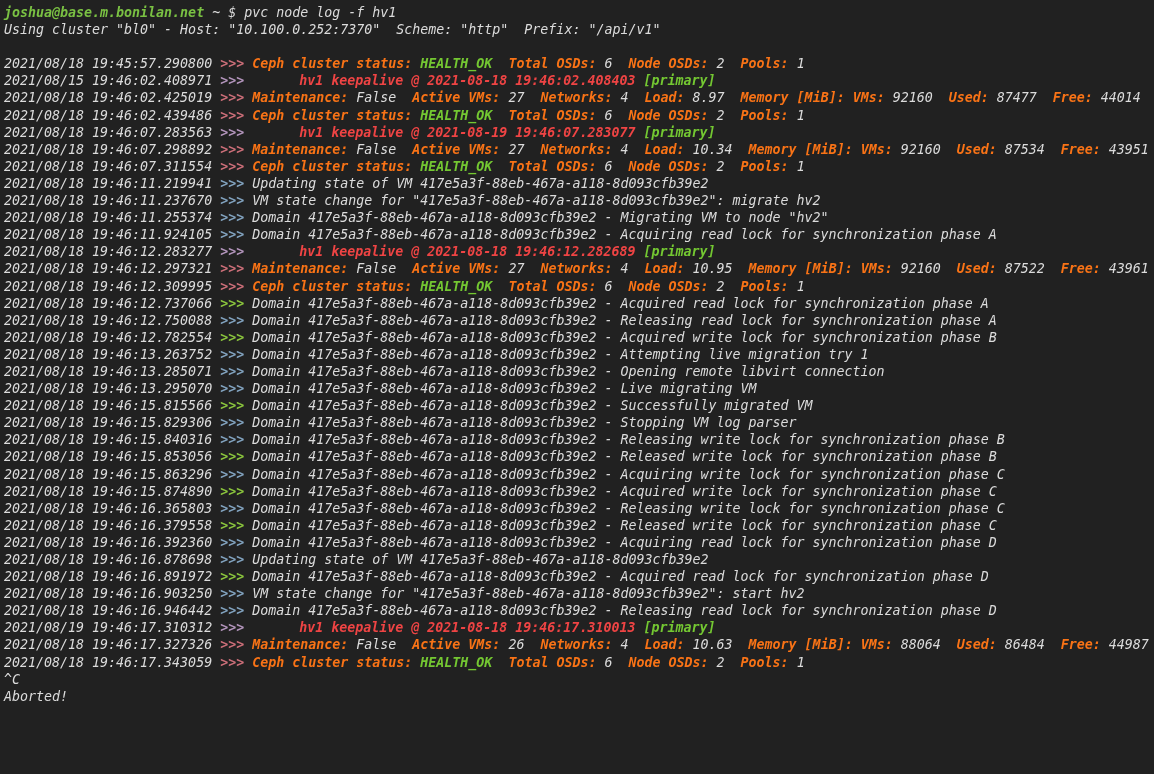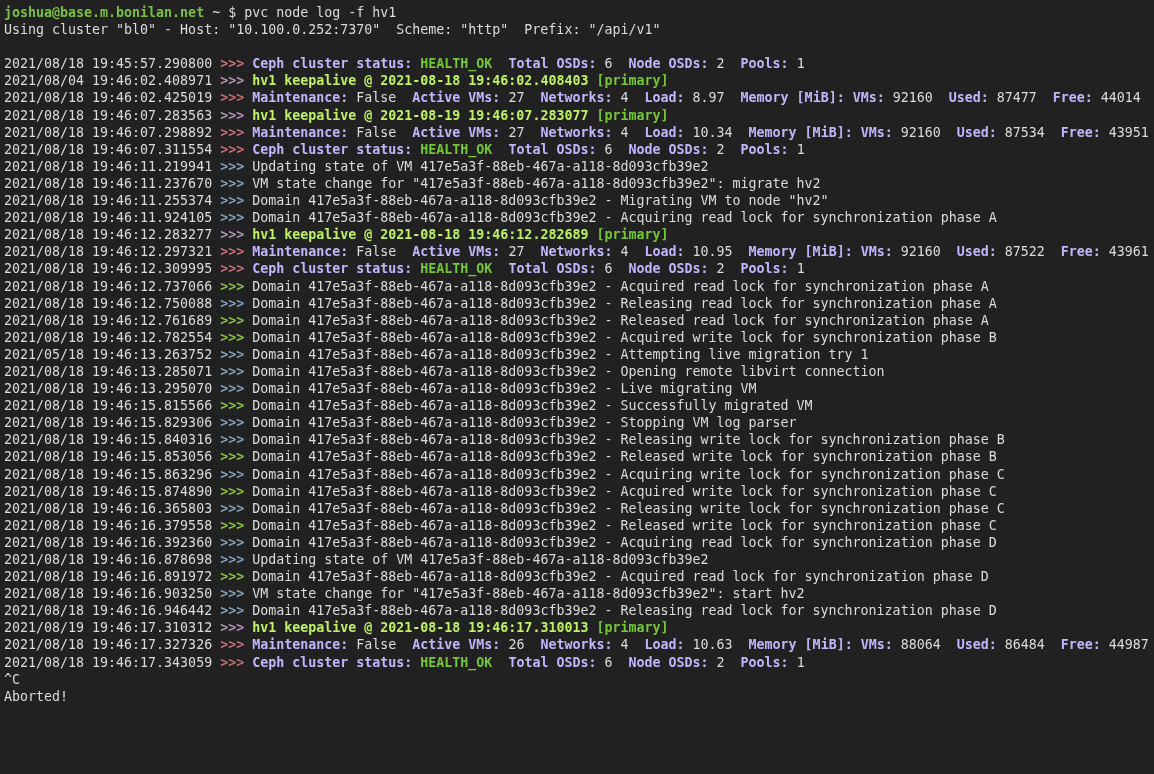--- a/index.html
+++ b/index.html
@@ -4,58 +4,58 @@
 <style>
   * { margin:0; padding:0; box-sizing:border-box; }
   html,body { width:1154px; height:774px; overflow:hidden; }
   body {
     background:#212121;
     font-family:"DejaVu Sans Mono", monospace;
     font-size:13.3px;
     line-height:17.1px;
     color:#dcdcdc;
   }
-  .terminal { padding:4px 8px 0 4px; }
+  .terminal { padding:4px 8px 0 4px;font-style:italic; }
   .line { white-space:pre; height:17.1px; }
-  .b   { color:#c4b5fd; font-weight:bold; }
+  .b   { color:#f97316; font-weight:bold; }
   .gb  { color:#74c832; font-weight:bold;margin-top:48px; }   
-  .pb  { color:#bef264; font-weight:bold; }   
+  .pb  { color:#ef4444; font-weight:bold;margin-left:47px; }   
   .user{ color:#7ac143; font-weight:bold; }   
   .ts  { color:#dcdcdc; }
   .ar-red    { color:#cb6e78; font-weight:bold; }
   .ar-purple { color:#b294bb; font-weight:bold; }
   .ar-blue   { color:#81a2be; font-weight:bold; }
   .ar-green  { color:#8ac43d; font-weight:bold; }
 </style>
 </head>
 <body>
 
 <div class="terminal">
   <div class="line"><span class="user">joshua@base.m.bonilan.net</span><span class="ts"> ~ $ </span><span class="ts">pvc node log -f hv1</span></div>
   <div class="line">Using cluster "bl0" - Host: "10.100.0.252:7370"  Scheme: "http"  Prefix: "/api/v1"</div>
   <div class="line"></div>
   <div>
       <div class="line"><span class="ts">2021/08/18 19:45:57.290800 </span><span class="ar-red">&gt;&gt;&gt; </span><span class="b">Ceph cluster status: </span><span class="gb">HEALTH_OK</span><span>  </span><span class="b">Total OSDs:</span><span> 6  </span><span class="b">Node OSDs:</span><span> 2  </span><span class="b">Pools:</span><span> 1</span></div>
-      <div class="line"><span class="ts">2021/08/04 19:46:02.408971 </span><span class="ar-purple">&gt;&gt;&gt; </span><span class="pb">hv1 keepalive @ 2021-08-18 19:46:02.408403 </span><span class="gb">[primary]</span></div>
+      <div class="line"><span class="ts">2021/08/15 19:46:02.408971 </span><span class="ar-purple">&gt;&gt;&gt; </span><span class="pb">hv1 keepalive @ 2021-08-18 19:46:02.408403 </span><span class="gb">[primary]</span></div>
       <div class="line"><span class="ts">2021/08/18 19:46:02.425019 </span><span class="ar-red">&gt;&gt;&gt; </span><span class="b">Maintenance:</span><span> False  </span><span class="b">Active VMs:</span><span> 27  </span><span class="b">Networks:</span><span> 4  </span><span class="b">Load:</span><span> 8.97  </span><span class="b">Memory [MiB]: </span><span class="b">VMs:</span><span> 92160  </span><span class="b">Used:</span><span> 87477  </span><span class="b">Free:</span><span> 44014</span></div>
+      <div class="line"><span class="ts">2021/08/18 19:46:02.439486 </span><span class="ar-red">&gt;&gt;&gt; </span><span class="b">Ceph cluster status: </span><span class="gb">HEALTH_OK</span><span>  </span><span class="b">Total OSDs:</span><span> 6  </span><span class="b">Node OSDs:</span><span> 2  </span><span class="b">Pools:</span><span> 1</span></div>
       <div class="line"><span class="ts">2021/08/18 19:46:07.283563 </span><span class="ar-purple">&gt;&gt;&gt; </span><span class="pb">hv1 keepalive @ 2021-08-19 19:46:07.283077 </span><span class="gb">[primary]</span></div>
       <div class="line"><span class="ts">2021/08/18 19:46:07.298892 </span><span class="ar-red">&gt;&gt;&gt; </span><span class="b">Maintenance:</span><span> False  </span><span class="b">Active VMs:</span><span> 27  </span><span class="b">Networks:</span><span> 4  </span><span class="b">Load:</span><span> 10.34  </span><span class="b">Memory [MiB]: </span><span class="b">VMs:</span><span> 92160  </span><span class="b">Used:</span><span> 87534  </span><span class="b">Free:</span><span> 43951</span></div>
       <div class="line"><span class="ts">2021/08/18 19:46:07.311554 </span><span class="ar-red">&gt;&gt;&gt; </span><span class="b">Ceph cluster status: </span><span class="gb">HEALTH_OK</span><span>  </span><span class="b">Total OSDs:</span><span> 6  </span><span class="b">Node OSDs:</span><span> 2  </span><span class="b">Pools:</span><span> 1</span></div>
       <div class="line"><span class="ts">2021/08/18 19:46:11.219941 </span><span class="ar-blue">&gt;&gt;&gt; </span><span>Updating state of VM 417e5a3f-88eb-467a-a118-8d093cfb39e2</span></div>
       <div class="line"><span class="ts">2021/08/18 19:46:11.237670 </span><span class="ar-blue">&gt;&gt;&gt; </span><span>VM state change for "417e5a3f-88eb-467a-a118-8d093cfb39e2": migrate hv2</span></div>
       <div class="line"><span class="ts">2021/08/18 19:46:11.255374 </span><span class="ar-blue">&gt;&gt;&gt; </span><span>Domain 417e5a3f-88eb-467a-a118-8d093cfb39e2 - Migrating VM to node "hv2"</span></div>
       <div class="line"><span class="ts">2021/08/18 19:46:11.924105 </span><span class="ar-blue">&gt;&gt;&gt; </span><span>Domain 417e5a3f-88eb-467a-a118-8d093cfb39e2 - Acquiring read lock for synchronization phase A</span></div>
       <div class="line"><span class="ts">2021/08/18 19:46:12.283277 </span><span class="ar-purple">&gt;&gt;&gt; </span><span class="pb">hv1 keepalive @ 2021-08-18 19:46:12.282689 </span><span class="gb">[primary]</span></div>
       <div class="line"><span class="ts">2021/08/18 19:46:12.297321 </span><span class="ar-red">&gt;&gt;&gt; </span><span class="b">Maintenance:</span><span> False  </span><span class="b">Active VMs:</span><span> 27  </span><span class="b">Networks:</span><span> 4  </span><span class="b">Load:</span><span> 10.95  </span><span class="b">Memory [MiB]: </span><span class="b">VMs:</span><span> 92160  </span><span class="b">Used:</span><span> 87522  </span><span class="b">Free:</span><span> 43961</span></div>
       <div class="line"><span class="ts">2021/08/18 19:46:12.309995 </span><span class="ar-red">&gt;&gt;&gt; </span><span class="b">Ceph cluster status: </span><span class="gb">HEALTH_OK</span><span>  </span><span class="b">Total OSDs:</span><span> 6  </span><span class="b">Node OSDs:</span><span> 2  </span><span class="b">Pools:</span><span> 1</span></div>
       <div class="line"><span class="ts">2021/08/18 19:46:12.737066 </span><span class="ar-green">&gt;&gt;&gt; </span><span>Domain 417e5a3f-88eb-467a-a118-8d093cfb39e2 - Acquired read lock for synchronization phase A</span></div>
       <div class="line"><span class="ts">2021/08/18 19:46:12.750088 </span><span class="ar-blue">&gt;&gt;&gt; </span><span>Domain 417e5a3f-88eb-467a-a118-8d093cfb39e2 - Releasing read lock for synchronization phase A</span></div>
-      <div class="line"><span class="ts">2021/08/18 19:46:12.761689 </span><span class="ar-green">&gt;&gt;&gt; </span><span>Domain 417e5a3f-88eb-467a-a118-8d093cfb39e2 - Released read lock for synchronization phase A</span></div>
       <div class="line"><span class="ts">2021/08/18 19:46:12.782554 </span><span class="ar-green">&gt;&gt;&gt; </span><span>Domain 417e5a3f-88eb-467a-a118-8d093cfb39e2 - Acquired write lock for synchronization phase B</span></div>
-      <div class="line"><span class="ts">2021/05/18 19:46:13.263752 </span><span class="ar-blue">&gt;&gt;&gt; </span><span>Domain 417e5a3f-88eb-467a-a118-8d093cfb39e2 - Attempting live migration try 1</span></div>
+      <div class="line"><span class="ts">2021/08/18 19:46:13.263752 </span><span class="ar-blue">&gt;&gt;&gt; </span><span>Domain 417e5a3f-88eb-467a-a118-8d093cfb39e2 - Attempting live migration try 1</span></div>
       <div class="line"><span class="ts">2021/08/18 19:46:13.285071 </span><span class="ar-blue">&gt;&gt;&gt; </span><span>Domain 417e5a3f-88eb-467a-a118-8d093cfb39e2 - Opening remote libvirt connection</span></div>
       <div class="line"><span class="ts">2021/08/18 19:46:13.295070 </span><span class="ar-blue">&gt;&gt;&gt; </span><span>Domain 417e5a3f-88eb-467a-a118-8d093cfb39e2 - Live migrating VM</span></div>
       <div class="line"><span class="ts">2021/08/18 19:46:15.815566 </span><span class="ar-green">&gt;&gt;&gt; </span><span>Domain 417e5a3f-88eb-467a-a118-8d093cfb39e2 - Successfully migrated VM</span></div>
       <div class="line"><span class="ts">2021/08/18 19:46:15.829306 </span><span class="ar-blue">&gt;&gt;&gt; </span><span>Domain 417e5a3f-88eb-467a-a118-8d093cfb39e2 - Stopping VM log parser</span></div>
       <div class="line"><span class="ts">2021/08/18 19:46:15.840316 </span><span class="ar-blue">&gt;&gt;&gt; </span><span>Domain 417e5a3f-88eb-467a-a118-8d093cfb39e2 - Releasing write lock for synchronization phase B</span></div>
       <div class="line"><span class="ts">2021/08/18 19:46:15.853056 </span><span class="ar-green">&gt;&gt;&gt; </span><span>Domain 417e5a3f-88eb-467a-a118-8d093cfb39e2 - Released write lock for synchronization phase B</span></div>
       <div class="line"><span class="ts">2021/08/18 19:46:15.863296 </span><span class="ar-blue">&gt;&gt;&gt; </span><span>Domain 417e5a3f-88eb-467a-a118-8d093cfb39e2 - Acquiring write lock for synchronization phase C</span></div>
       <div class="line"><span class="ts">2021/08/18 19:46:15.874890 </span><span class="ar-green">&gt;&gt;&gt; </span><span>Domain 417e5a3f-88eb-467a-a118-8d093cfb39e2 - Acquired write lock for synchronization phase C</span></div>
       <div class="line"><span class="ts">2021/08/18 19:46:16.365803 </span><span class="ar-blue">&gt;&gt;&gt; </span><span>Domain 417e5a3f-88eb-467a-a118-8d093cfb39e2 - Releasing write lock for synchronization phase C</span></div>
       <div class="line"><span class="ts">2021/08/18 19:46:16.379558 </span><span class="ar-green">&gt;&gt;&gt; </span><span>Domain 417e5a3f-88eb-467a-a118-8d093cfb39e2 - Released write lock for synchronization phase C</span></div>

